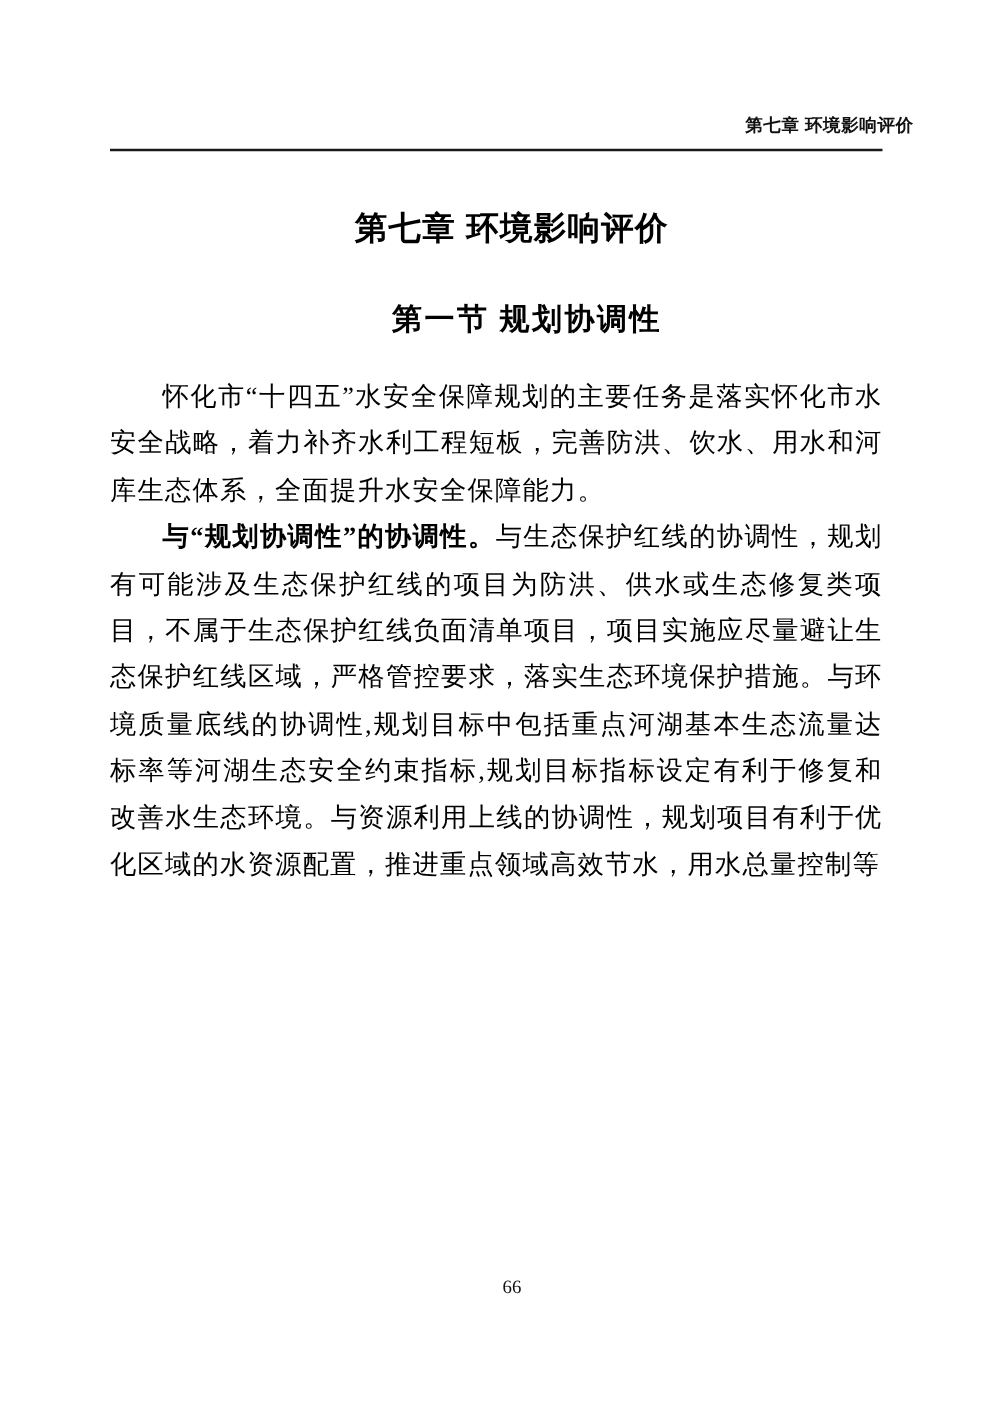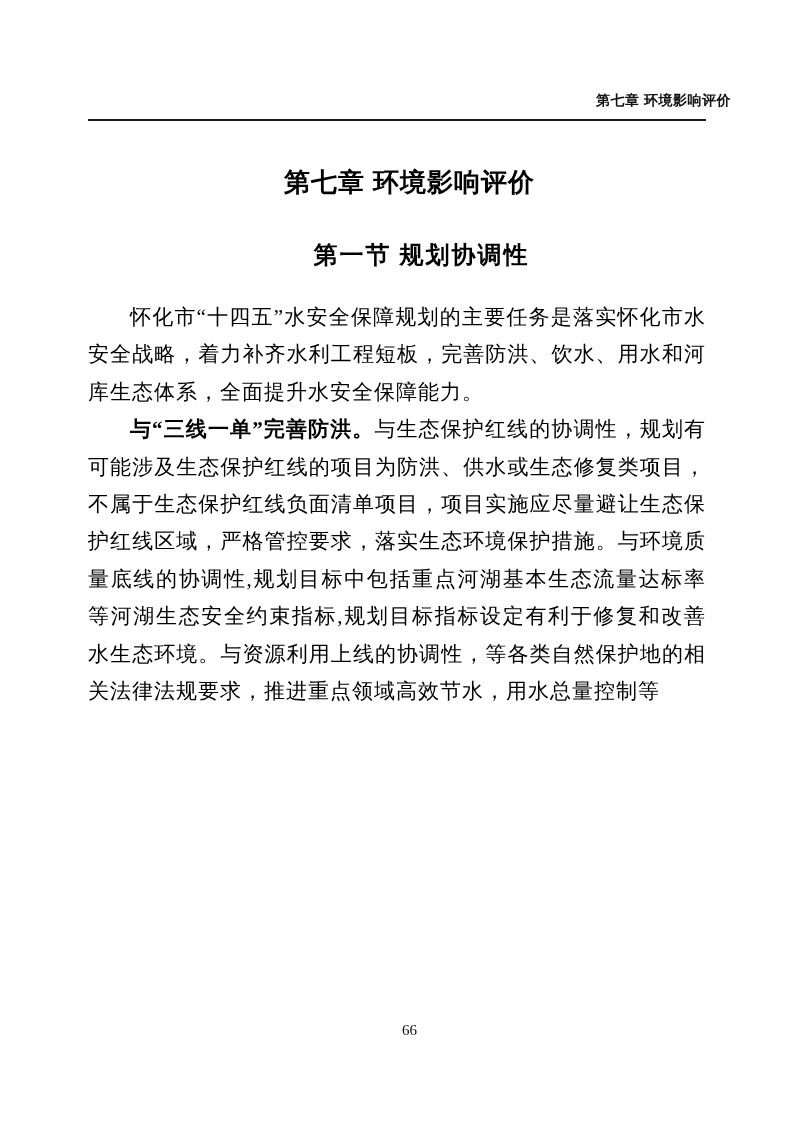--- a/index.html
+++ b/index.html
@@ -100,18 +100,18 @@
   <div class="header-rule"></div>
 
   <h1 class="chapter-title">第七章 环境影响评价</h1>
 
   <h2 class="section-title">第一节 规划协调性</h2>
 
   <div class="text-block">
     <p><span class="para-body">怀化市“十四五”水安全保障规划的主要任务是落实怀化市水安全战略，着力补齐水利工程短板，完善防洪、饮水、用水和河库生态体系，全面提升水安全保障能力。</span></p>
 
 
-    <p><span class="para-lead">与“三线一单”完善防洪。</span><span class="para-body">与生态保护红线的协调性，规划有可能涉及生态保护红线的项目为防洪、供水或生态修复类项目，不属于生态保护红线负面清单项目，项目实施应尽量避让生态保护红线区域，严格管控要求，落实生态环境保护措施。与环境质量底线的协调性,规划目标中包括重点河湖基本生态流量达标率等河湖生态安全约束指标,规划目标指标设定有利于修复和改善水生态环境。与资源利用上线的协调性，等各类自然保护地的相关法律法规要求，推进重点领域高效节水，用水总量控制等</span></p>
+    <p><span class="para-lead">与“规划协调性”的协调性。</span><span class="para-body">与生态保护红线的协调性，规划有可能涉及生态保护红线的项目为防洪、供水或生态修复类项目，不属于生态保护红线负面清单项目，项目实施应尽量避让生态保护红线区域，严格管控要求，落实生态环境保护措施。与环境质量底线的协调性,规划目标中包括重点河湖基本生态流量达标率等河湖生态安全约束指标,规划目标指标设定有利于修复和改善水生态环境。与资源利用上线的协调性，规划项目有利于优化区域的水资源配置，推进重点领域高效节水，用水总量控制等</span></p>
   </div>
 
   <div class="page-number">66</div>
 
 </div>
 
 </body></html>

